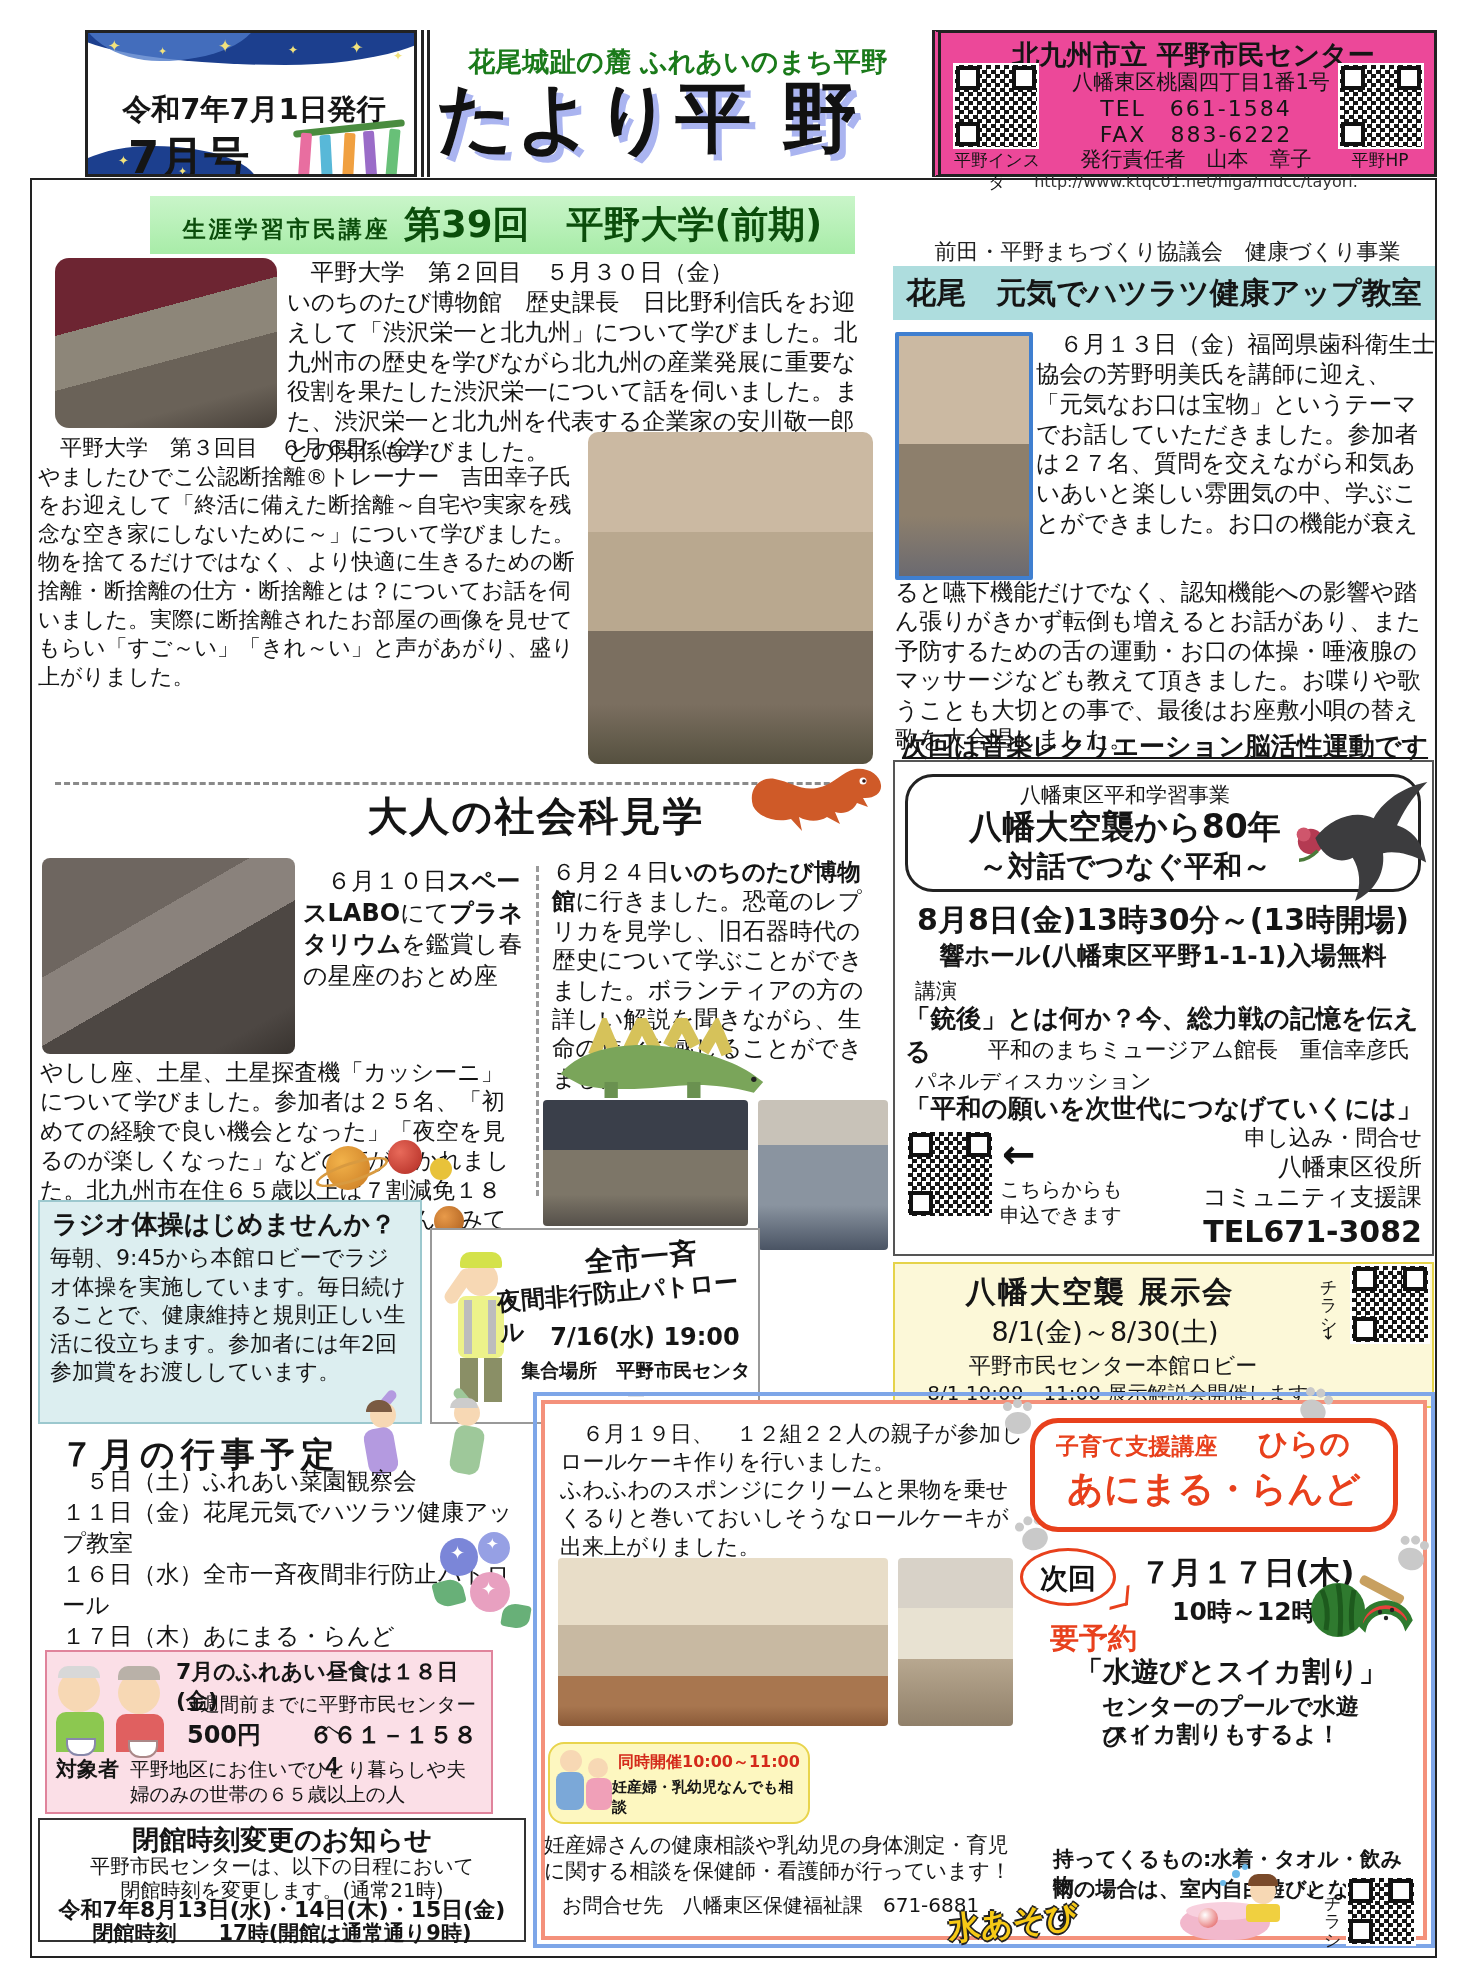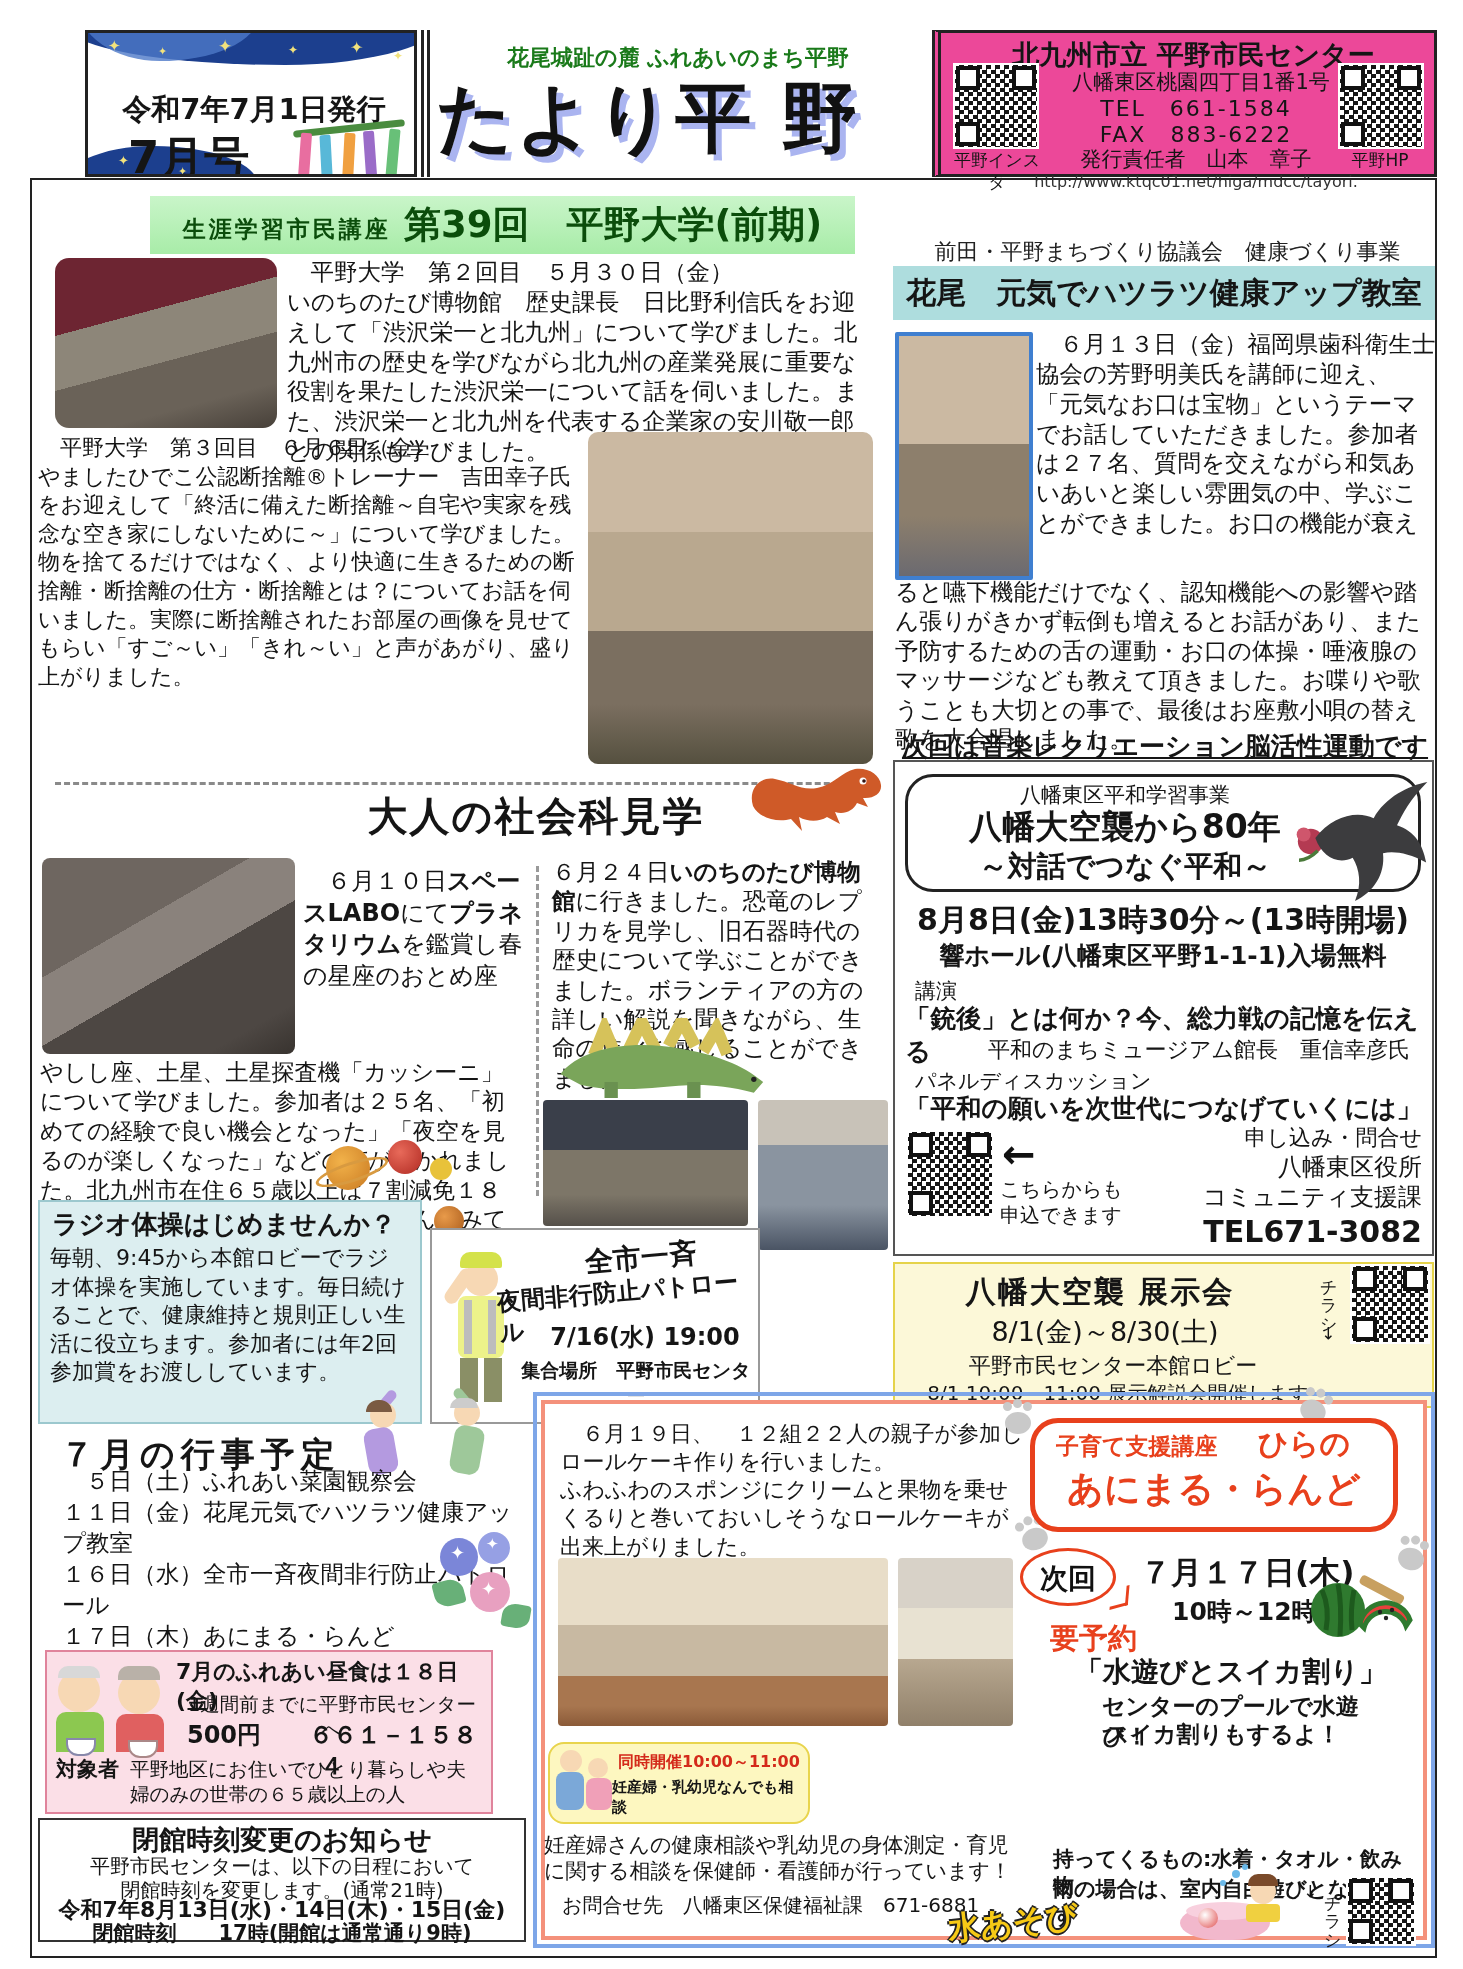--- a/index.html
+++ b/index.html
@@ -50,21 +50,21 @@
       <div class="strip" style="left:6px;top:8px;background:#e86ea0;transform:rotate(4deg);"></div>
       <div class="strip" style="left:28px;top:10px;background:#58b8d8;transform:rotate(-3deg);"></div>
       <div class="strip" style="left:50px;top:8px;background:#f0a040;transform:rotate(3deg);"></div>
       <div class="strip" style="left:72px;top:6px;background:#9a6cc8;transform:rotate(-4deg);"></div>
       <div class="strip" style="left:94px;top:4px;background:#68c078;transform:rotate(5deg);"></div>
     </div>
   </div>
 
   <div class="vdouble" style="left:421px;top:30px;height:147px;"></div>
 
-  <div class="t b c" style="left:428px;top:44px;width:500px;font-size:22px;color:#1a7a1a;">花尾城趾の麓 ふれあいのまち平野</div>
+  <div class="t b c" style="left:428px;top:44px;width:500px;font-size:27px;color:#1a7a1a;">花尾城趾の麓 ふれあいのまち平野</div>
   <div class="t b" style="left:436px;top:76px;width:500px;font-size:76px;letter-spacing:2px;color:#111;text-shadow:6px 6px 0 #aab4f0;line-height:1.1;">たより平 野</div>
 
   <div class="box" style="left:932px;top:30px;width:505px;height:147px;border:3px solid #222;border-left:9px double #222;background:#ec4899;">
     <div class="t b c" style="left:0;top:4px;width:505px;font-size:27px;">北九州市立 平野市民センター</div>
     <div class="t c" style="left:60px;top:36px;width:400px;font-size:21px;">八幡東区桃園四丁目1番1号</div>
     <div class="t c" style="left:90px;top:62px;width:330px;font-size:22px;letter-spacing:2px;">TEL　661-1584</div>
     <div class="t c" style="left:90px;top:88px;width:330px;font-size:22px;letter-spacing:2px;">FAX　883-6222</div>
     <div class="qr" style="left:14px;top:32px;width:82px;height:82px;">
         <i class="a"></i>
         <i class="b2"></i>

